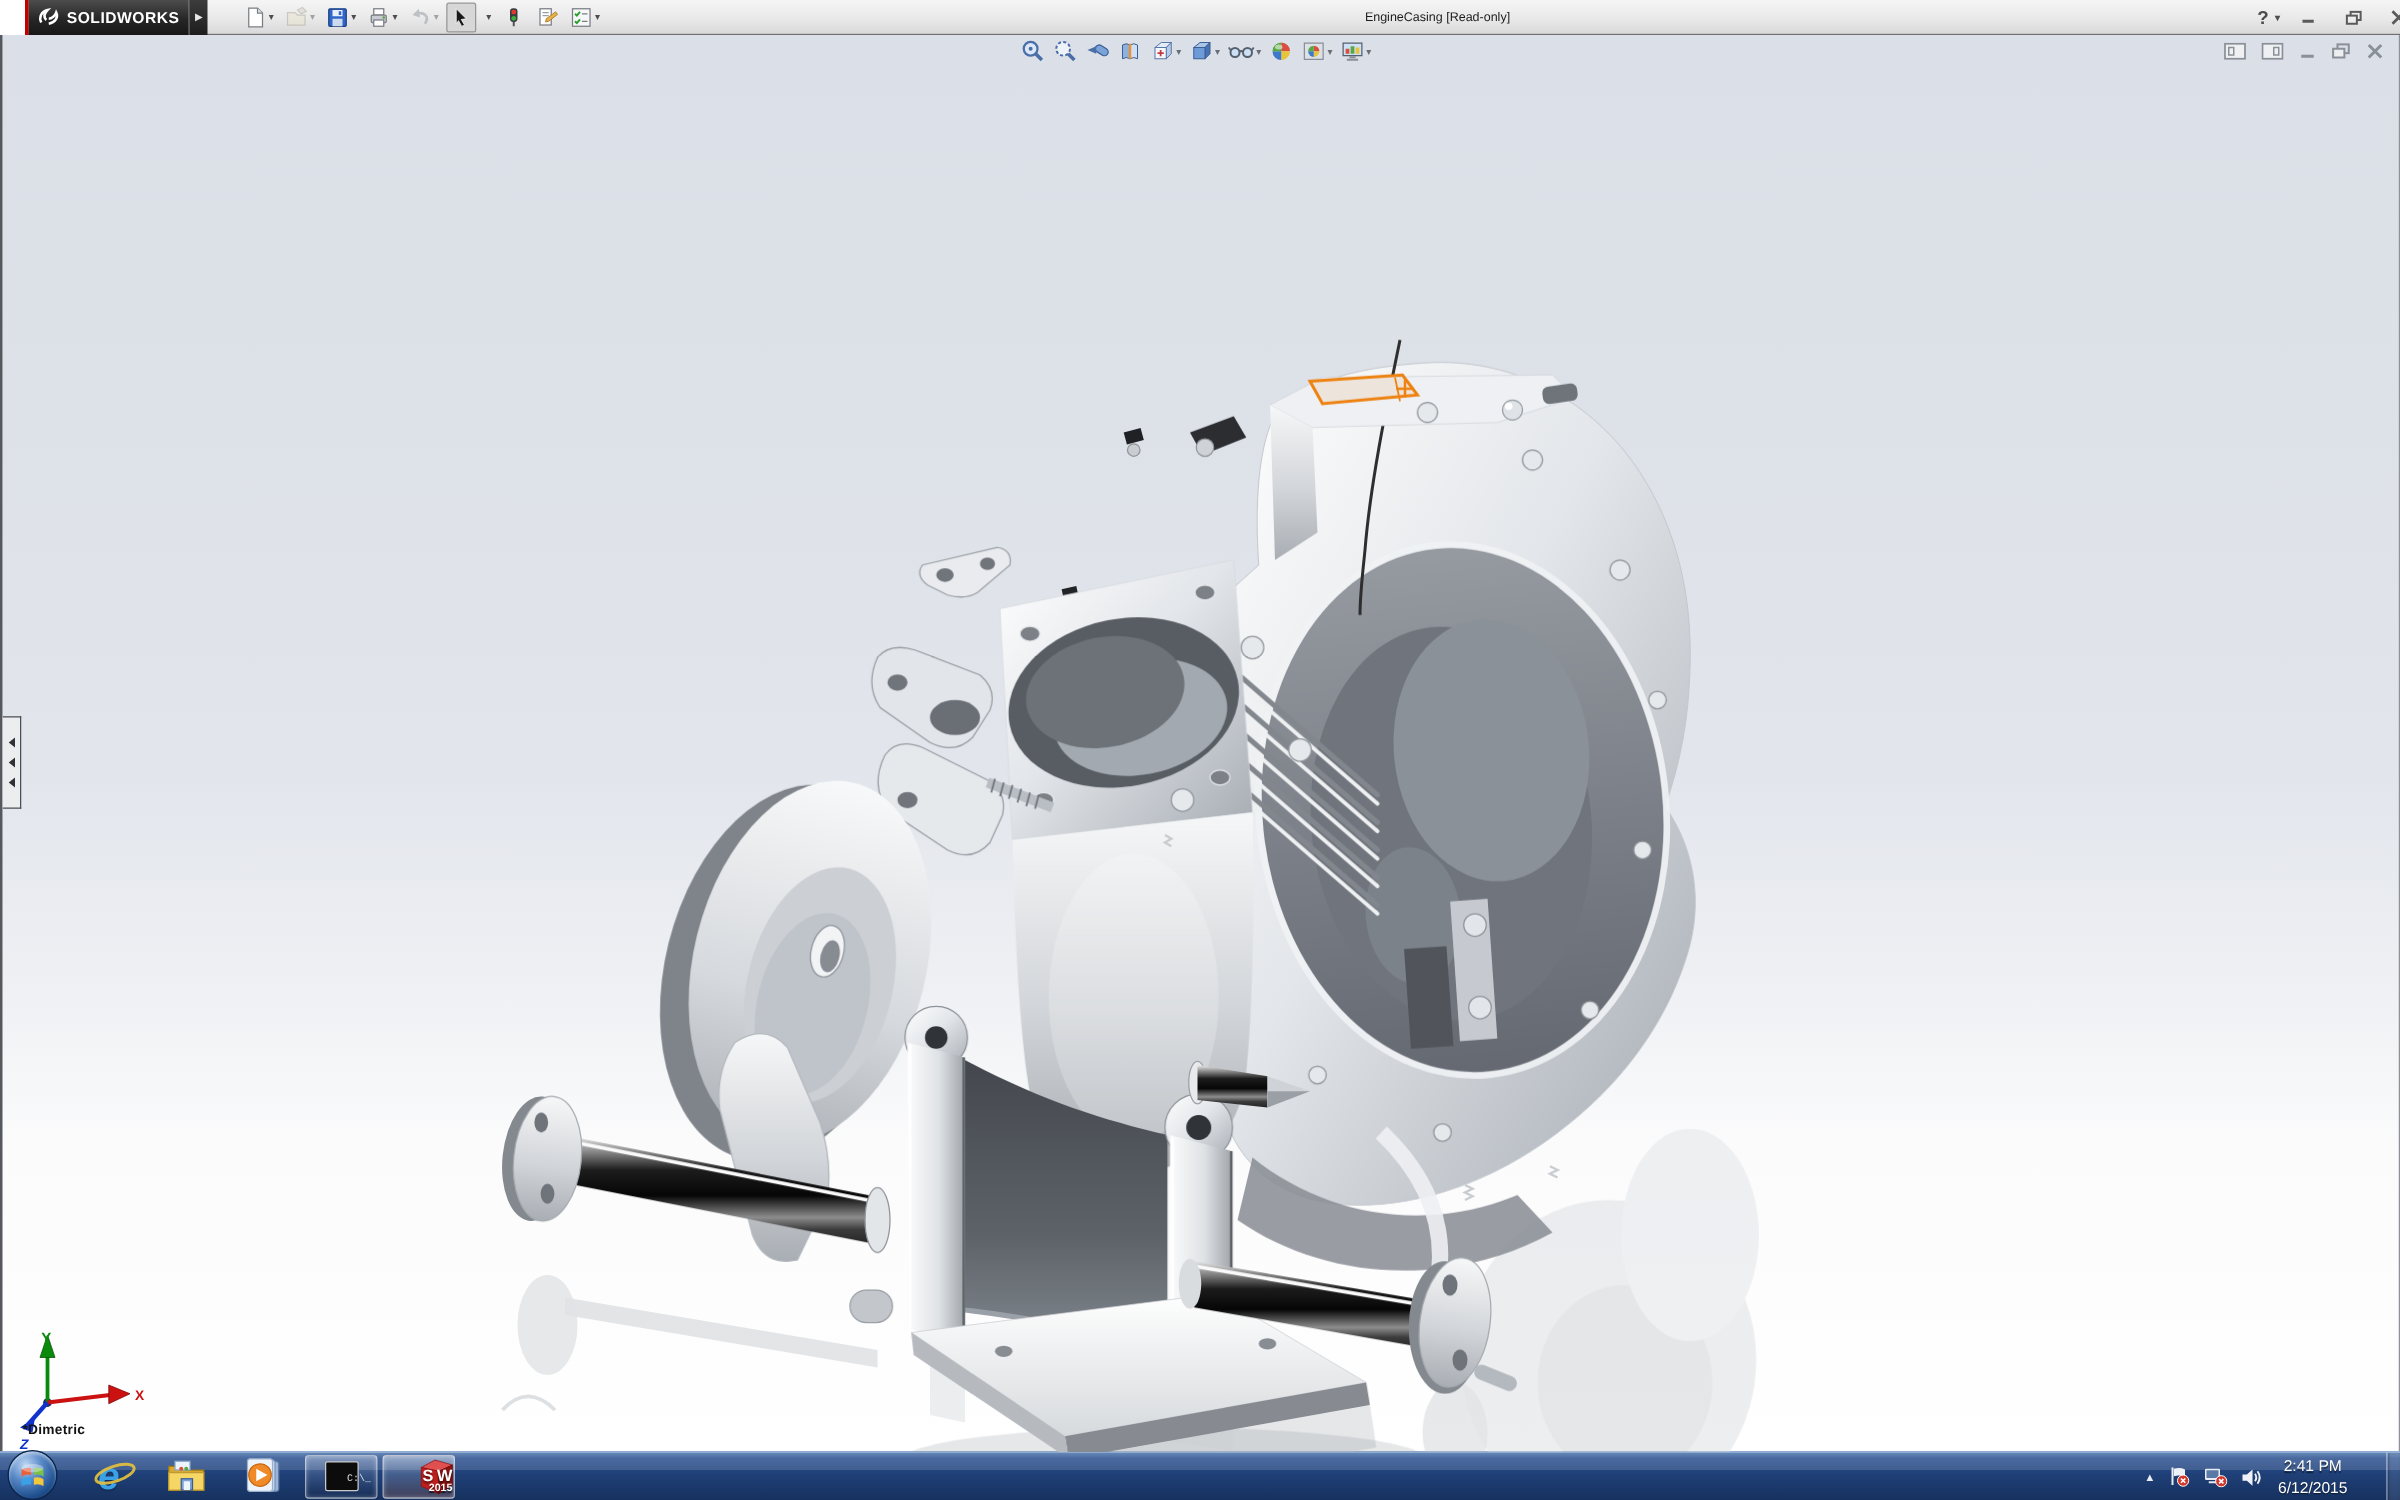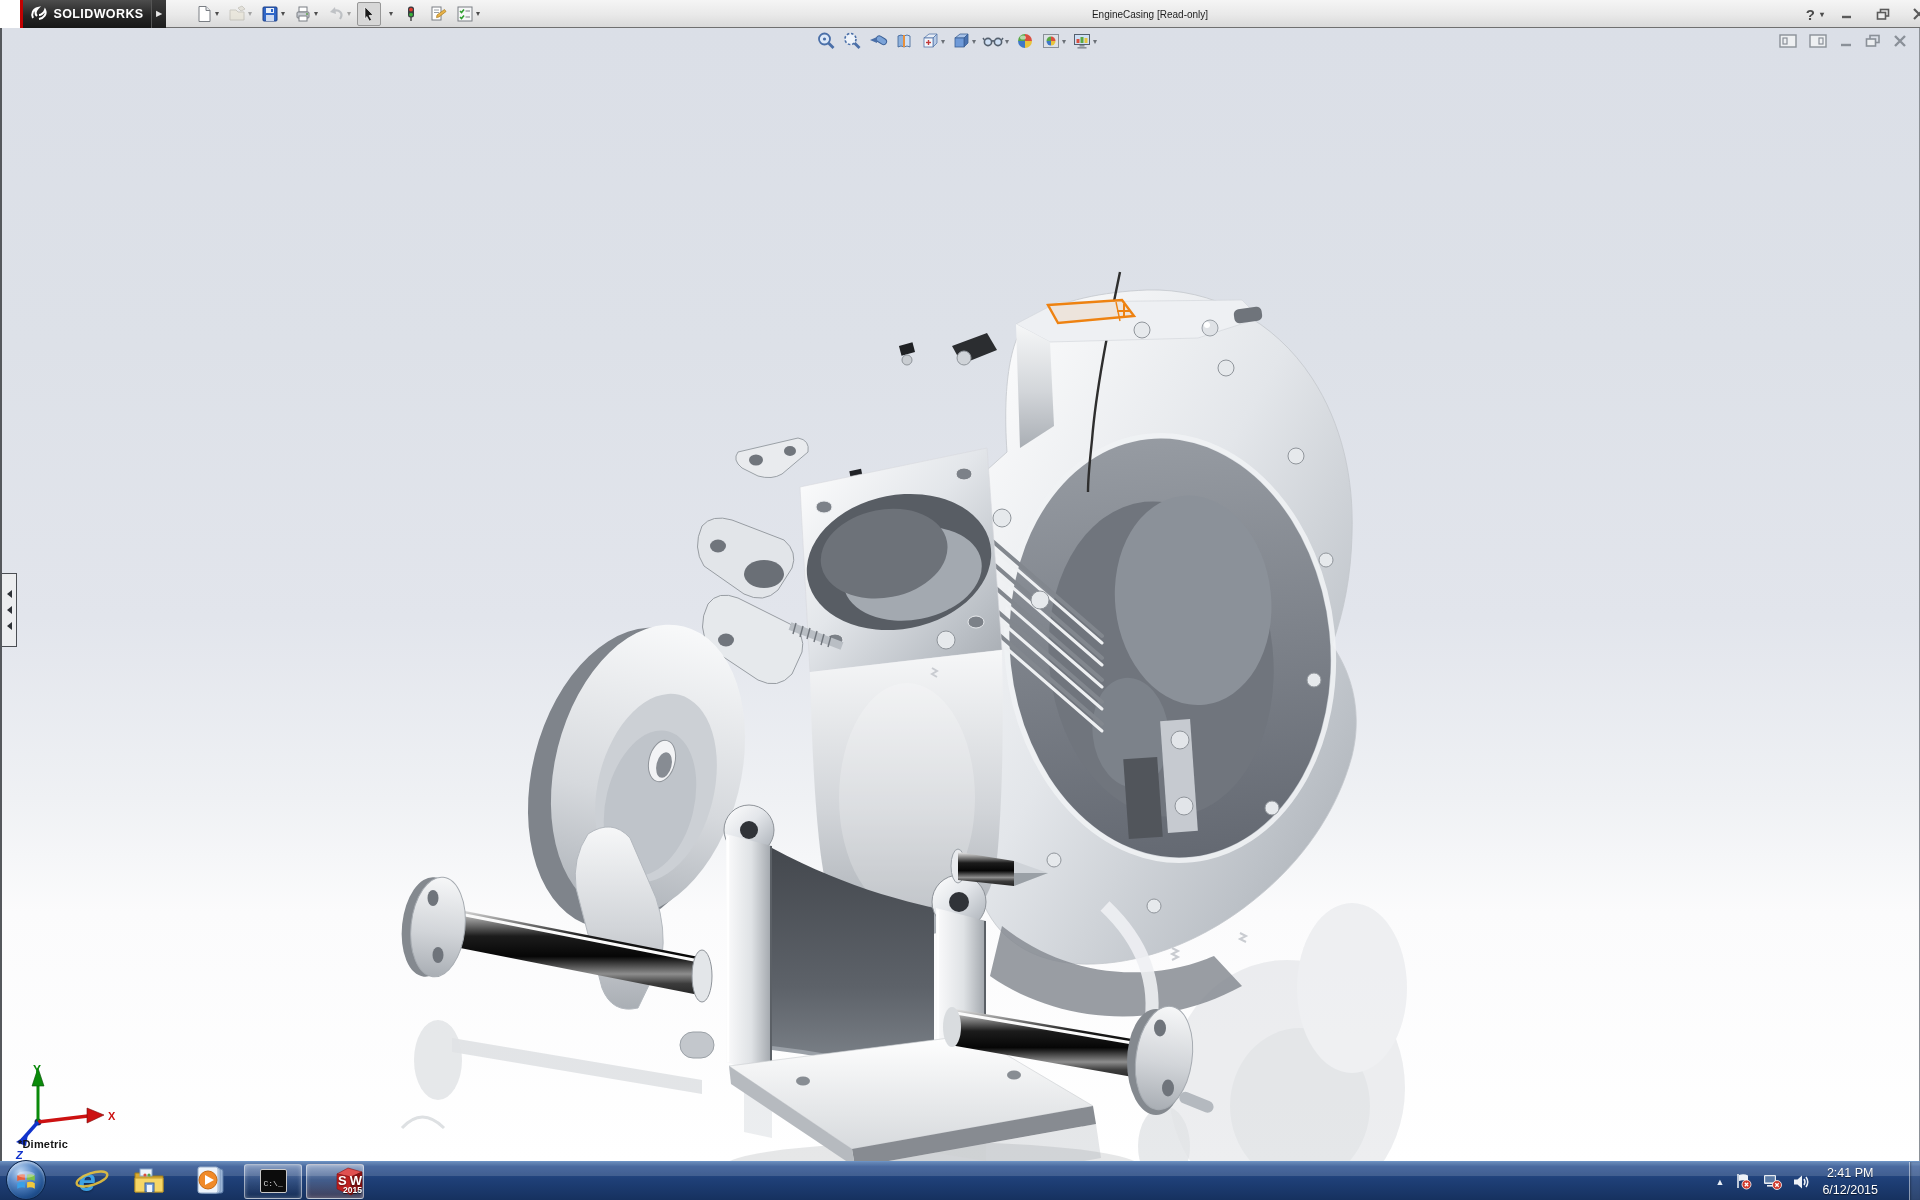--- a/index.html
+++ b/index.html
@@ -80,21 +80,21 @@
     background:radial-gradient(circle at 35% 28%, #bcd6f2 0%, #5a8ac8 35%, #20508f 70%, #0d2a56 100%);
     border:1px solid #0b2448; box-shadow:inset 0 2px 3px rgba(255,255,255,.55);
     display:flex; align-items:center; justify-content:center; position:relative; z-index:2; }
   .task-slot{ width:62px; height:39px; display:flex; align-items:center; justify-content:center; position:relative; z-index:2; }
   .task-btn{ border:1px solid rgba(255,255,255,.55); border-radius:3px; width:58px; height:35px;
     background:linear-gradient(180deg,rgba(255,255,255,.30),rgba(255,255,255,.10) 45%,rgba(0,0,0,.12));
     box-shadow:inset 0 0 4px rgba(255,255,255,.35);
     display:flex; align-items:center; justify-content:center; }
   .task-btn.bright{ background:linear-gradient(180deg,rgba(255,255,255,.42),rgba(255,255,255,.16) 45%,rgba(255,120,60,.18)); }
   .ie-e{ font-size:31px; font-style:italic; font-weight:bold; color:#3ba1e6; text-shadow:0 1px 2px rgba(0,0,0,.35); position:relative; }
-  .cmd-icon{ width:27px; height:24px; background:#0c0c0c; border:1px solid #c9c9c9; border-radius:2px; padding:2px 0 0 3px; }
+  .cmd-icon{ width:27px; height:24px; background:#0c0c0c; border:1px solid #c9c9c9; border-radius:2px; padding:2px 0 0 17px; }
   .cmd-text{ font-family:"Liberation Mono", monospace; font-size:8px; color:#dcdcdc; letter-spacing:0; }
   .sw-cube{ position:relative; width:30px; height:30px;margin-left:28px; }
   .sw-label{ position:absolute; left:4px; top:7px; font-size:13px; font-weight:bold; color:#fff; letter-spacing:3px; text-shadow:0 1px 2px rgba(0,0,0,.6); }
   .sw-year{ position:absolute; left:9px; top:19px; font-size:8.5px; font-weight:bold; color:#fff; text-shadow:0 1px 1px rgba(0,0,0,.7); }
   .tray{ position:absolute; right:0; top:0; height:39px; display:flex; align-items:center; gap:11px; z-index:2; }
   .tray-arrow{ color:#e8eef6; font-size:9px; }
   .clock{ text-align:center; color:#fff; font-size:12.5px; line-height:1.35; text-shadow:0 1px 1px rgba(0,0,0,.6); margin-right:20px; }
   .show-desktop{ width:11px; height:39px; background:rgba(255,255,255,.10); border-left:1px solid rgba(255,255,255,.45); box-shadow:inset 1px 0 2px rgba(0,0,0,.3); }
 </style>
 </head>

